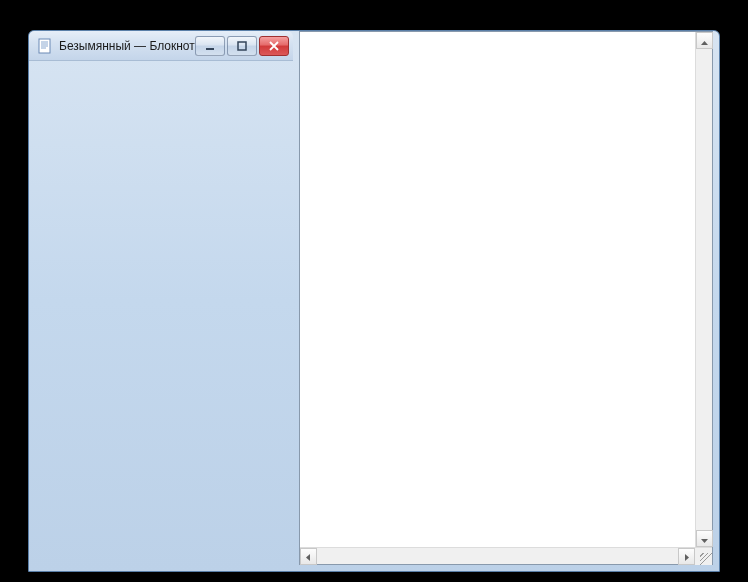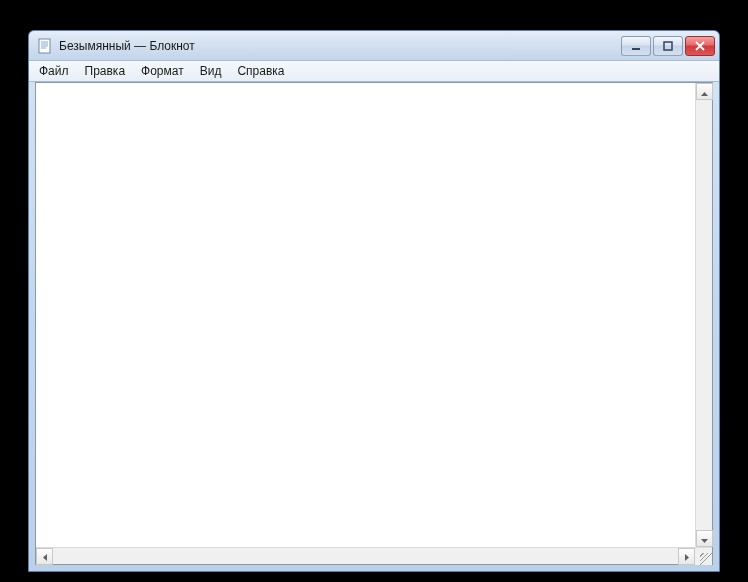--- a/index.html
+++ b/index.html
@@ -16,21 +16,20 @@
       position: absolute;
       left: 28px;
       top: 30px;
       width: 692px;
       height: 542px;
       background: linear-gradient(to bottom, #d7e4f2 0%, #c4d8ed 50%, #bcd1e8 100%);
       border: 1px solid #5a7fa8;
       border-radius: 6px 6px 0 0;
       box-shadow: 0 0 8px rgba(0,0,0,0.5);
       display: flex;
-      flex-direction: column;
     }
     .titlebar {
       height: 30px;
       display: flex;
       align-items: center;
       padding: 0 4px 0 8px;
       background: linear-gradient(to bottom, #e6eef8 0%, #d5e2f1 40%, #c4d5ea 100%);
       border-bottom: 1px solid #a8bcd4;
       border-radius: 6px 6px 0 0;
     }
@@ -188,27 +187,20 @@
       <div class="win-btn close">
         <span>
           <svg width="10" height="10" viewBox="0 0 10 10">
               <path d="M1 1 L9 9 M9 1 L1 9" stroke="#fff" stroke-width="1.8"></path>
             </svg>
         </span>
       </div>
     </div>
   </div>
 
-  <div class="menubar">
-    <div class="menu-item">Файл</div>
-    <div class="menu-item">Правка</div>
-    <div class="menu-item">Формат</div>
-    <div class="menu-item">Вид</div>
-    <div class="menu-item">Справка</div>
-  </div>
 
   <div class="content-wrap">
     <div class="edit-row">
       <textarea class="textarea" spellcheck="false" style=""></textarea>
       <div class="scrollbar-v">
         <div class="sb-btn">
           <span>
             <svg width="7" height="4" viewBox="0 0 7 4">
                 <path d="M0 4 L3.5 0 L7 4 Z" fill="#606060"></path>
               </svg>

